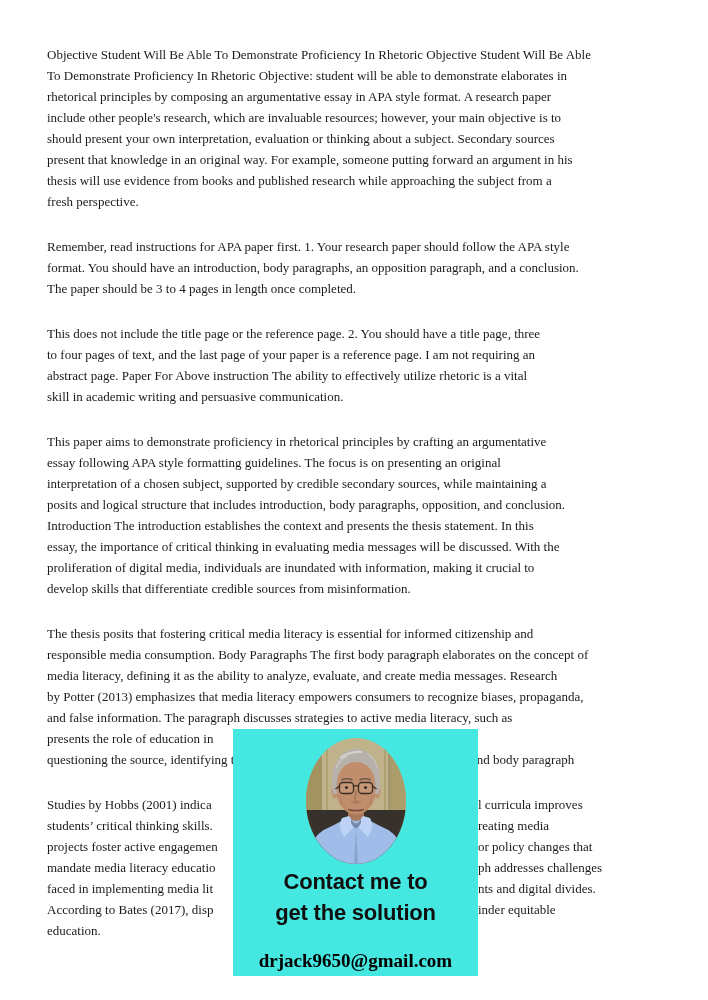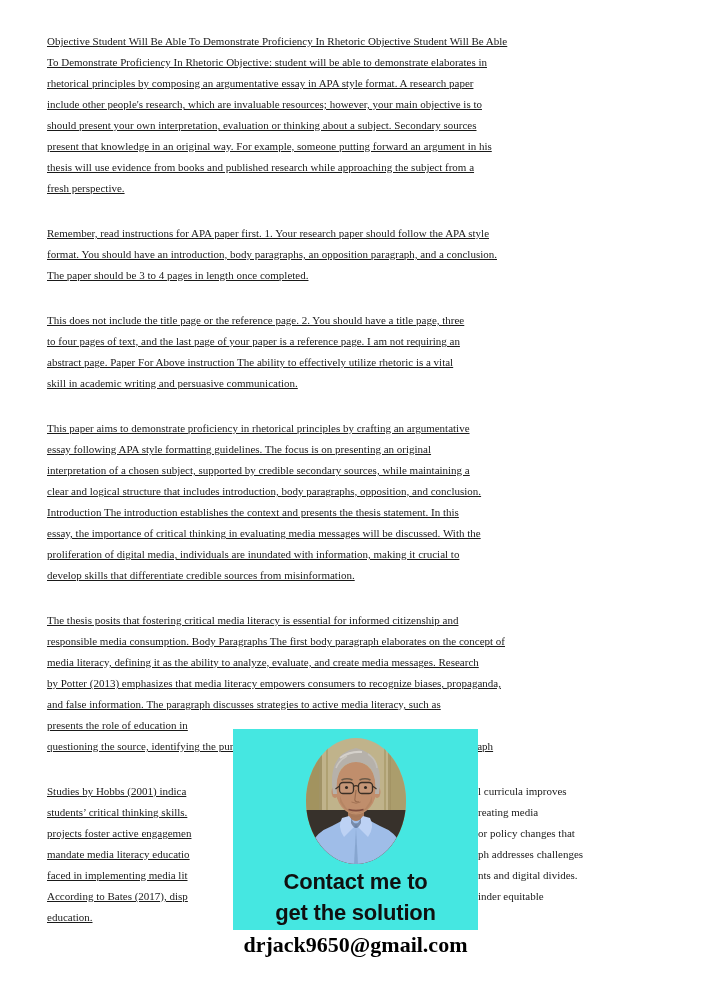--- a/index.html
+++ b/index.html
@@ -20,47 +20,46 @@
     overflow:hidden;
   }
   .page{
     position:absolute;
     inset:0;
     background:#ffffff;
   }
   .doc-text{
     position:absolute;
     left:47px;
-    top:31px;
+    top:44px;
     width:616px;
-    font-size:11px;
+    font-size:13px;
     line-height:21px;
     color:var(--text-color);
-    text-decoration:underline;
   }
   .paragraph{margin-bottom:24px;}
   .paragraph:last-child{margin-bottom:0;}
   .line{
     white-space:nowrap;
     height:21px;
     line-height:21px;
     position:relative;
   }
   .frag-right{
     position:absolute;
     left:431px;
     top:0;
     white-space:nowrap;
   }
   .overlay{
     position:absolute;
     left:233px;
     top:729px;
     width:245px;
-    height:201px;
+    height:247px;
     background:var(--overlay-bg);
     z-index:5;
     display:flex;
     flex-direction:column;
     align-items:center;
     padding-top:9px;
   }
   .photo-wrap{
     width:100px;
     height:126px;
@@ -70,24 +69,24 @@
     margin-top:2px;
     font-family:"Liberation Sans",sans-serif;
     font-weight:700;
     font-size:22px;
     line-height:31px;
     color:#101010;
     text-align:center;
     letter-spacing:-0.2px;
   }
   .email{
-    margin-top:4px;
+    margin-top:20px;
     font-family:"Liberation Serif",serif;
     font-weight:700;
-    font-size:22px;
+    font-size:19px;
     line-height:26px;
     color:#000000;
   }
   
   .ph-bg{fill:var(--ph-bg);}
   .ph-band{fill:var(--ph-band);}
   .ph-hair{fill:var(--ph-hair);}
   .ph-skin{fill:var(--ph-skin);}
   .ph-shirt{fill:var(--ph-shirt);}
 </style>
@@ -115,21 +114,21 @@
       <div class="paragraph">
         <div class="line">This does not include the title page or the reference page. 2. You should have a title page, three</div>
         <div class="line">to four pages of text, and the last page of your paper is a reference page. I am not requiring an</div>
         <div class="line">abstract page. Paper For Above instruction The ability to effectively utilize rhetoric is a vital</div>
         <div class="line">skill in academic writing and persuasive communication.</div>
       </div>
       <div class="paragraph">
         <div class="line">This paper aims to demonstrate proficiency in rhetorical principles by crafting an argumentative</div>
         <div class="line">essay following APA style formatting guidelines. The focus is on presenting an original</div>
         <div class="line">interpretation of a chosen subject, supported by credible secondary sources, while maintaining a</div>
-        <div class="line">clear and logical structure that includes introduction, body paragraphs, opposition, and conclusion.</div>
+        <div class="line">posits and logical structure that includes introduction, body paragraphs, opposition, and conclusion.</div>
         <div class="line">Introduction The introduction establishes the context and presents the thesis statement. In this</div>
         <div class="line">essay, the importance of critical thinking in evaluating media messages will be discussed. With the</div>
         <div class="line">proliferation of digital media, individuals are inundated with information, making it crucial to</div>
         <div class="line">develop skills that differentiate credible sources from misinformation.</div>
       </div>
       <div class="paragraph">
         <div class="line">The thesis posits that fostering critical media literacy is essential for informed citizenship and</div>
         <div class="line">responsible media consumption. Body Paragraphs The first body paragraph elaborates on the concept of</div>
         <div class="line">media literacy, defining it as the ability to analyze, evaluate, and create media messages. Research</div>
         <div class="line">by Potter (2013) emphasizes that media literacy empowers consumers to recognize biases, propaganda,</div>

